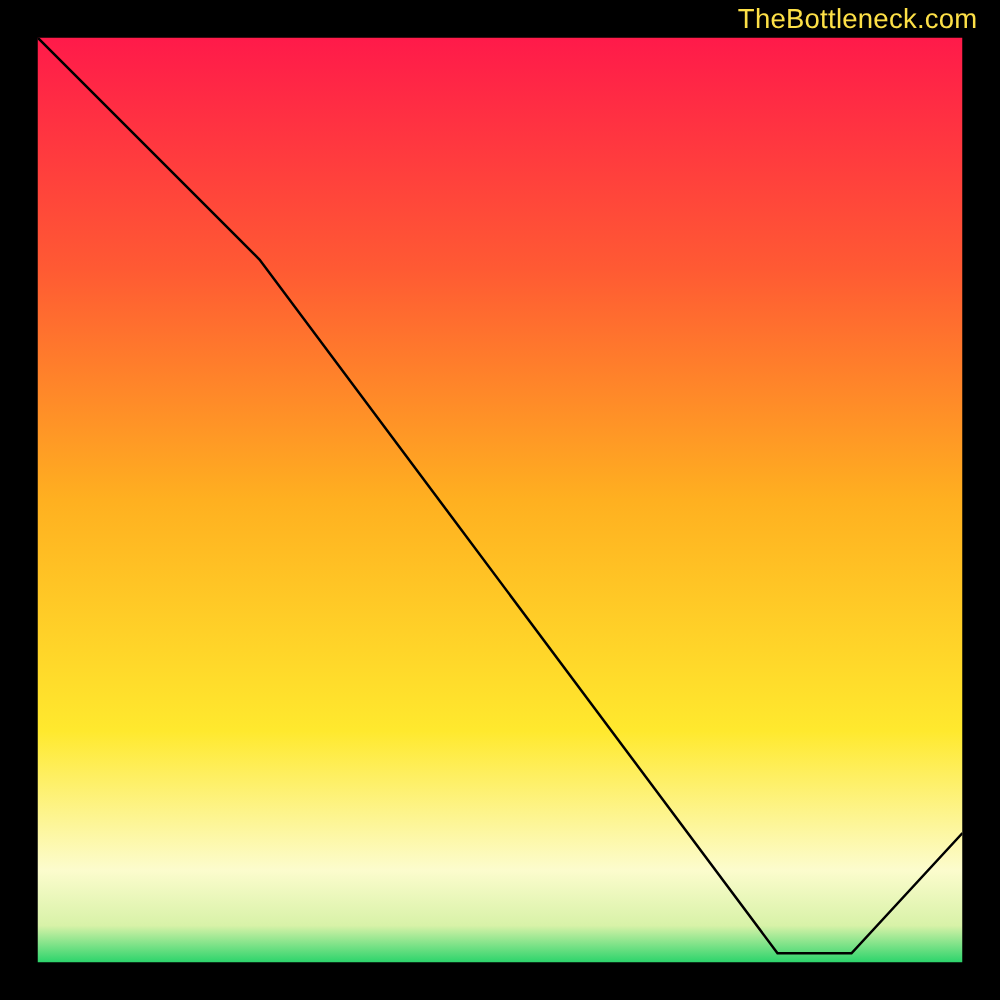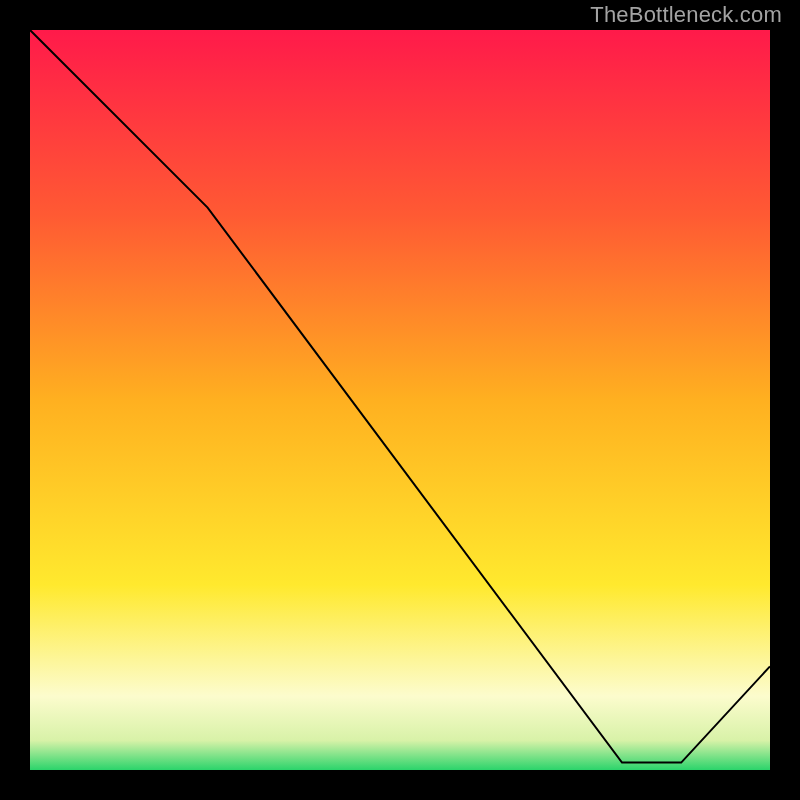--- a/index.html
+++ b/index.html
@@ -13,21 +13,21 @@
   }
   #wrap {
     position: relative;
     width: 800px;
     height: 800px;
   }
   #attribution {
     position: absolute;
     top: 2px;
     right: 18px;
-    color: #a3a3a3;
+    color: #fde047;
     font-size: 22px;
     font-weight: 500;
     letter-spacing: 0.2px;
   }
   
   #plot {
     position: absolute;
     left: 30px;
     top: 30px;
     width: 740px;

